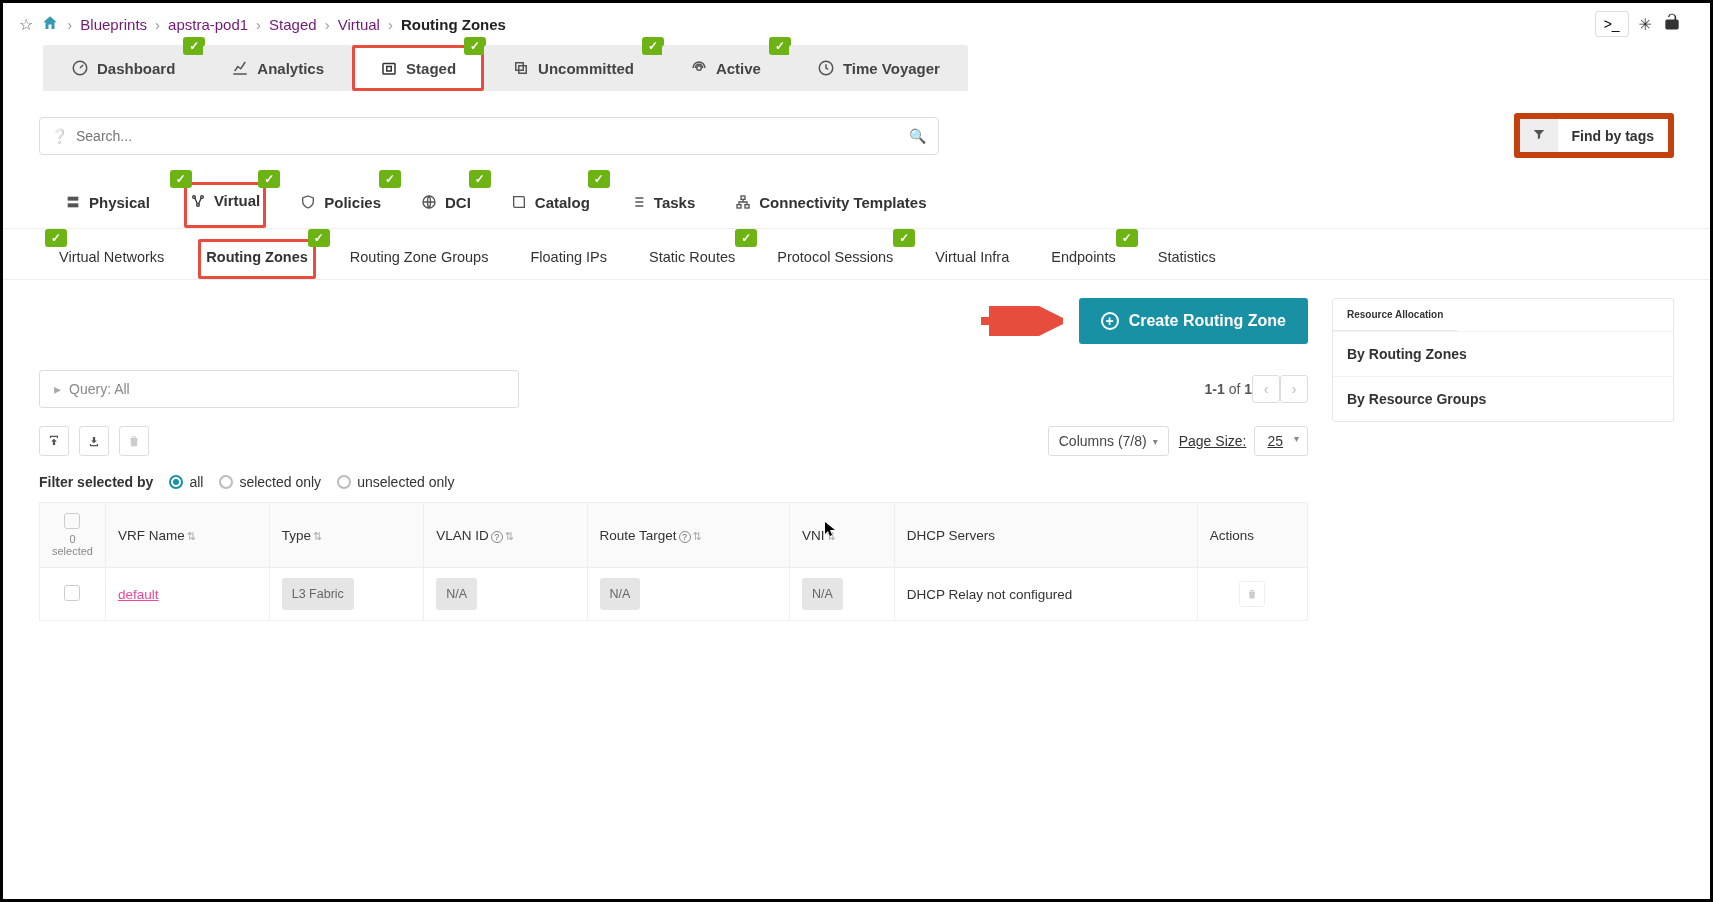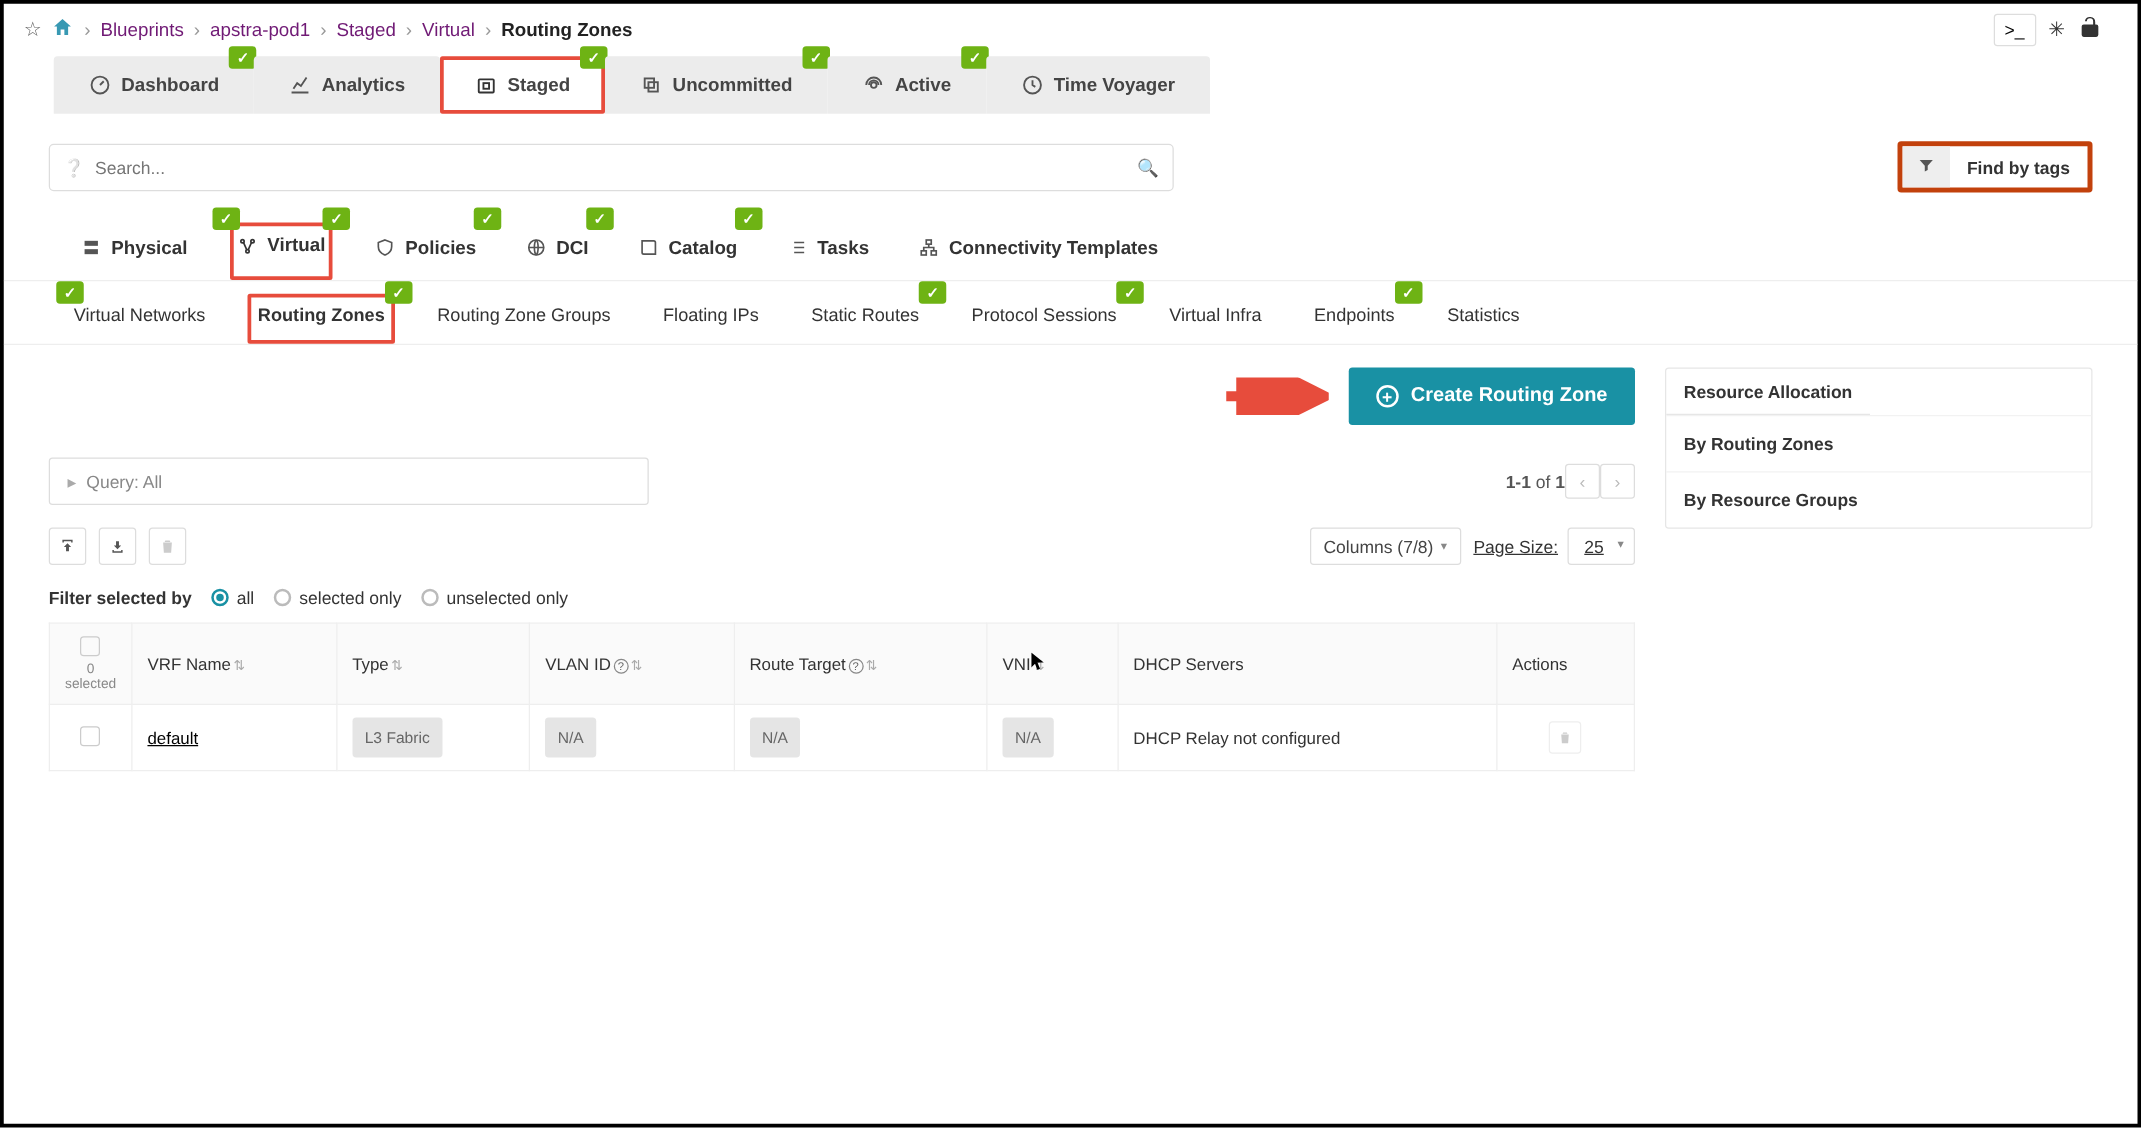--- a/index.html
+++ b/index.html
@@ -25,21 +25,21 @@
 .green-badge { position: absolute; top: -8px; right: -2px; width: 22px; height: 18px; background: #6eb314; border-radius: 3px; display: flex; align-items: center; justify-content: center; }
 .green-badge::after { content: "✓"; color: #fff; font-size: 12px; font-weight: 700; }
 .red-hl { outline: 3px solid #e74c3c; outline-offset: -3px; border-radius: 2px; }
 
 
 .search-row { display: flex; padding: 22px 36px 10px 36px; gap: 20px; align-items: center; }
 .search-wrap { flex: 0 0 900px; position: relative; }
 .search-input { width: 100%; padding: 10px 36px 10px 36px; border: 1px solid #ddd; border-radius: 4px; font-size: 14px; }
 .search-q { position: absolute; left: 12px; top: 50%; transform: translateY(-50%); color: #aaa; }
 .search-mag { position: absolute; right: 12px; top: 50%; transform: translateY(-50%); color: #888; }
-.findtags { margin-left: auto; display: flex; align-items: center; border: 4px solid #c2410c; border-radius: 3px; overflow: hidden; }
+.findtags { margin-left: auto; display: flex; align-items: center; border: 6px solid #c2410c; border-radius: 3px; overflow: hidden; }
 .findtags .filter-ic { background: #eee; padding: 8px 12px; }
 .findtags .ft-label { padding: 8px 14px; font-weight: 700; font-size: 14px; }
 
 
 .subtabs { display: flex; gap: 28px; padding: 6px 56px 0 56px; border-bottom: 1px solid #eee; margin-top: 8px; }
 .subtab { position: relative; display: flex; align-items: center; gap: 8px; padding: 10px 6px 16px 6px; font-weight: 600; font-size: 15px; color: #333; cursor: pointer; }
 .subtab.active { border-bottom: 3px solid transparent; }
 .subtab .sicon { width: 16px; height: 16px; }
 .subbadge { position: absolute; top: -12px; right: -14px; width: 22px; height: 18px; background: #6eb314; border-radius: 3px; }
 .subbadge::after { content: "✓"; color: #fff; font-size: 12px; font-weight: 700; display: flex; align-items: center; justify-content: center; height: 100%; }
@@ -83,26 +83,26 @@
 
 
 .tbl { width: 100%; border-collapse: collapse; margin-top: 12px; font-size: 13.5px; }
 .tbl th, .tbl td { border: 1px solid #eee; padding: 10px 12px; text-align: left; }
 .tbl th { background: #fafafa; font-weight: 400; color: #333; }
 .tbl th.selcol { width: 44px; text-align: center; font-size: 11px; color: #888; }
 .chk { width: 16px; height: 16px; border: 1px solid #ccc; border-radius: 3px; display: inline-block; }
 .sort-ic { color: #aaa; font-size: 11px; margin-left: 2px; }
 .qmark { display: inline-flex; width: 12px; height: 12px; border: 1px solid #888; border-radius: 50%; font-size: 9px; align-items: center; justify-content: center; color: #666; margin-left: 2px; }
 .pill { background: #e5e5e5; color: #666; padding: 9px 10px; border-radius: 3px; font-size: 12.5px; display: inline-block; }
-.rowlink { color: #000000; }
+.rowlink { color: #ec4899; }
 .del-btn { border: 1px solid #eee; width: 26px; height: 26px; border-radius: 3px; display: inline-flex; align-items: center; justify-content: center; color: #ccc; }
 
 
 .side-panel { border: 1px solid #e6e6e6; border-radius: 3px; }
-.side-tab { border-bottom: 1px solid #e6e6e6; padding: 10px 14px; font-weight: 700; font-size: 14px; display: inline-block; }
+.side-tab { border-bottom: 1px solid #e6e6e6; padding: 10px 14px; font-weight: 700; font-size: 10px; display: inline-block; }
 .side-item { padding: 14px 14px; font-weight: 700; font-size: 14px; border-top: 1px solid #f2f2f2; }
 
 
 .cursor-ptr { position: absolute; width: 12px; height: 16px; }
 </style>
 </head>
 <body>
 
 <div class="topbar">
   <div class="breadcrumb">

